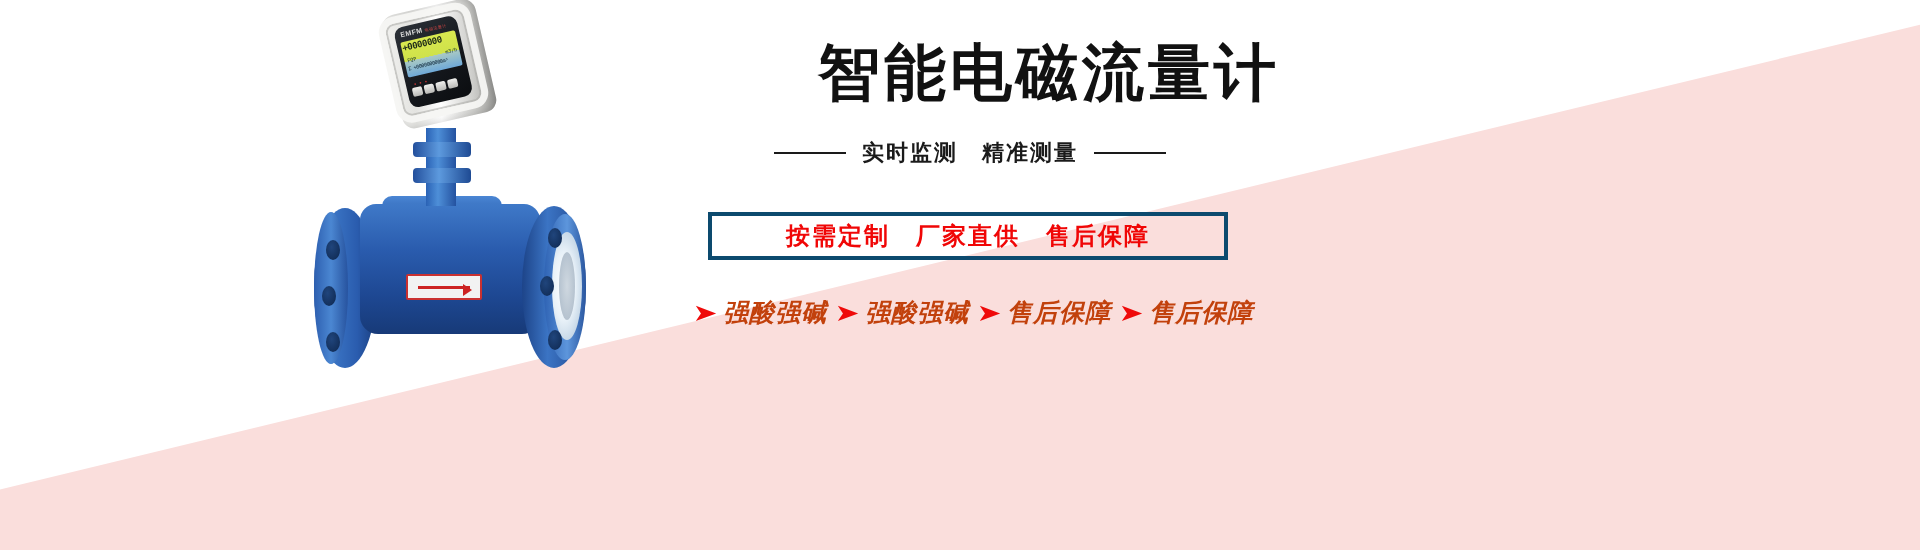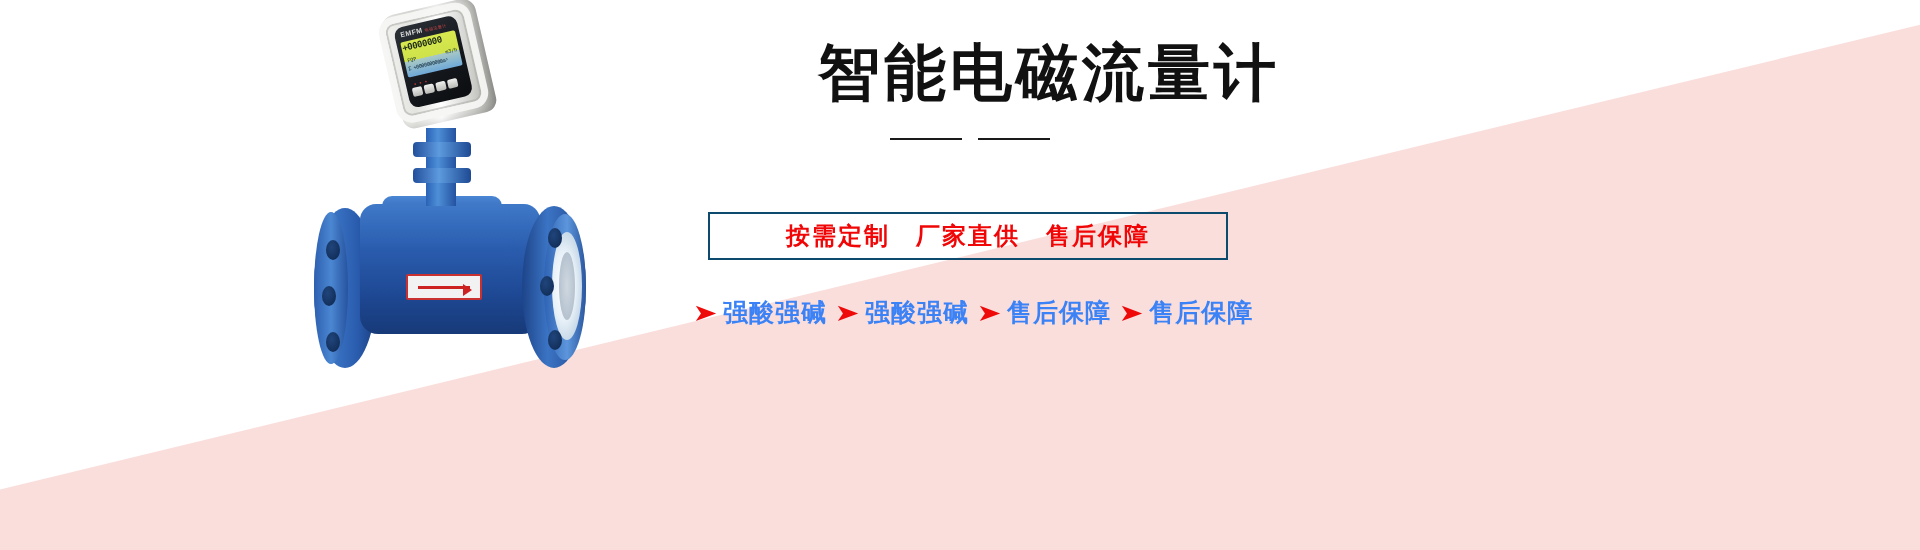--- a/index.html
+++ b/index.html
@@ -336,21 +336,21 @@
     white-space: nowrap;
     font-family: "DejaVu Sans", "Liberation Sans", sans-serif;
   }
   .promo-box {
     position: absolute;
     left: 48px;
     top: 212px;
     width: 520px;
     height: 48px;
     box-sizing: border-box;
-    border: 2px solid #0c4a6e;
+    border: 4px solid #0c4a6e;
     display: flex;
     align-items: center;
     justify-content: center;
     background: transparent;
   }
   .promo-text {
     font-size: 24px;
     font-weight: bold;
     color: #f00606;
     letter-spacing: 2px;
@@ -376,23 +376,24 @@
   .feat-arrow {
     color: #ef0a0a;
     font-size: 24px;
     line-height: 1;
     transform: scaleX(1.25);
     font-family: "DejaVu Sans", sans-serif;
   }
   .feat-label {
     font-size: 25px;
     font-weight: bold;
-    color: #3b82f6;
+    color: #c2410c;
     letter-spacing: 1px;
     font-family: "DejaVu Sans", "Liberation Sans", sans-serif;
+    font-style: italic;
   }
 </style>
 </head>
 <body>
 
 <div class="banner">
 
   <div class="bg-white"></div>
   <div class="bg-pink"></div>
 
@@ -448,20 +449,21 @@
       </div>
     </div>
   </div>
 
   <div class="copy">
 
     <div class="title">智能电磁流量计</div>
 
     <div class="subtitle-row">
       <span class="sub-rule"></span>
+      <span class="subtitle-text">实时监测　精准测量</span>
       <span class="sub-rule"></span>
     </div>
 
     <div class="promo-box">
       <span class="promo-text">按需定制　厂家直供　售后保障</span>
     </div>
 
     <div class="features">
       <span class="feature">
         <span class="feat-arrow">➤</span>

